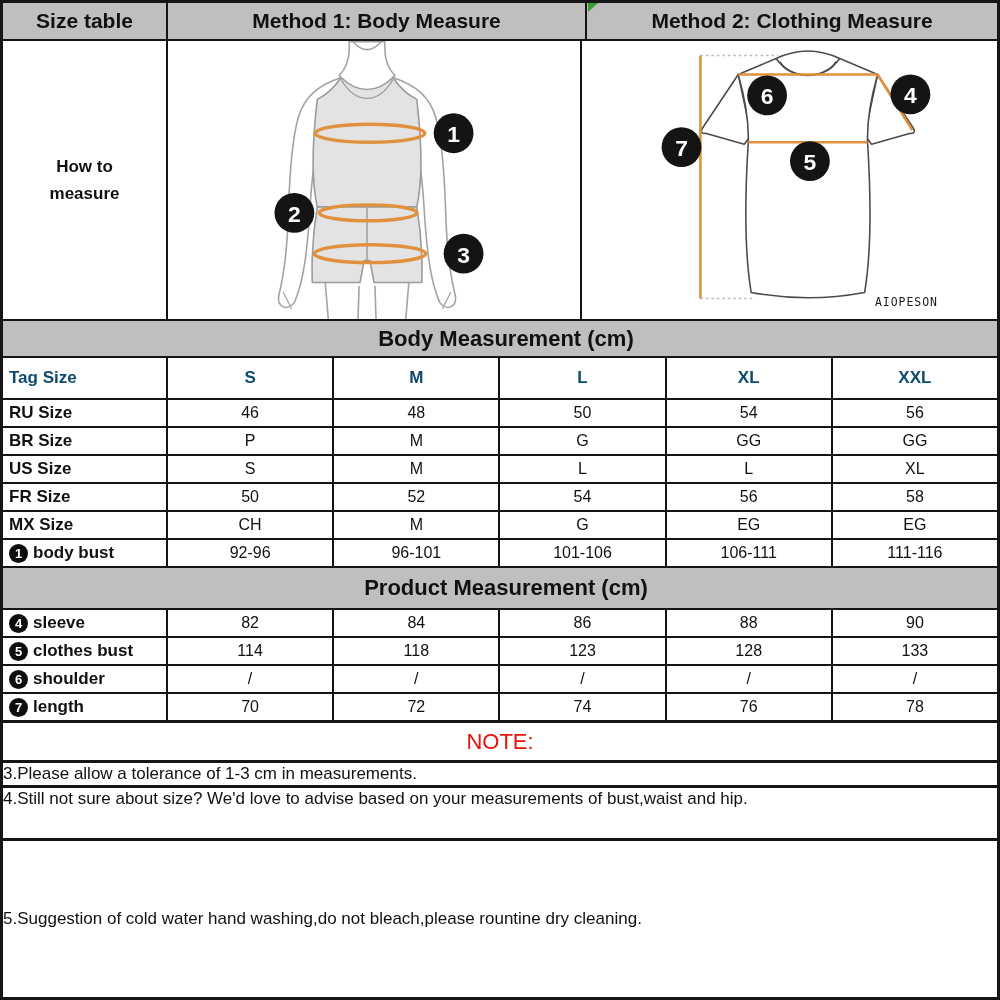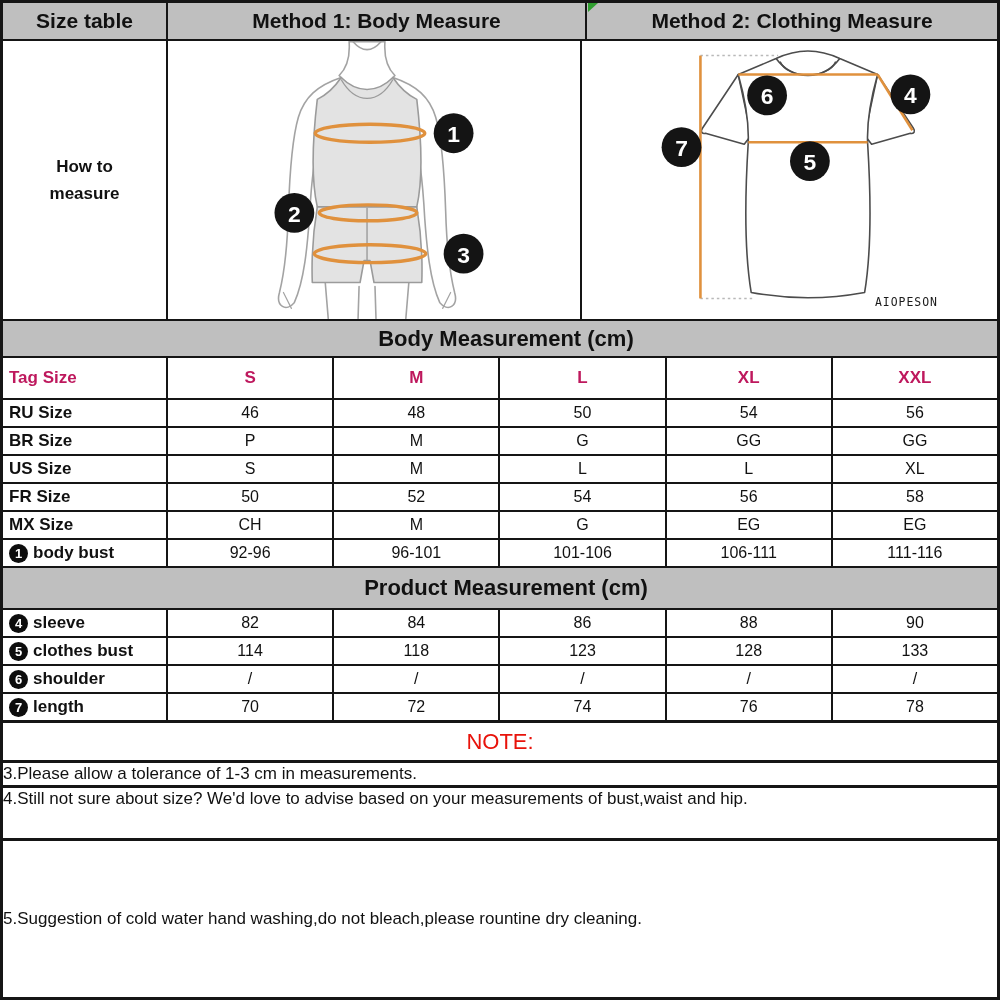--- a/index.html
+++ b/index.html
@@ -27,21 +27,21 @@
   .illus-cell svg { width:100%; height:100%; display:block; }
 
   
   .band { height:37px; background:#bfbfbf; border-top:2px solid #151515;
           display:flex; align-items:center; justify-content:center;
           font-weight:bold; font-size:22px; box-sizing:border-box; flex:0 0 auto;padding-left:12px; }
   .band.tall { height:42px; }
 
   
   .trow { grid-template-columns:163px repeat(5,1fr); height:28px; border-top:2px solid #151515; font-size:16px; }
-  .trow.head { height:42px; font-weight:bold; color:#be185d; font-size:17px; }
+  .trow.head { height:42px; font-weight:bold; color:#0c4a6e; font-size:17px; }
   .label-cell { justify-content:flex-start; padding-left:6px; font-weight:bold; font-size:17px; }
   .disc { width:19px; height:19px; min-width:19px; border-radius:50%; background:#0d0d0d; color:#fff;
           display:inline-flex; align-items:center; justify-content:center;
           font-size:13px; font-weight:bold; margin-right:5px; }
 
   
   .note-title { height:40px; border-top:3px solid #151515; display:flex; align-items:center;
                 justify-content:center; color:#e8130b; font-size:22px; box-sizing:border-box; flex:0 0 auto; }
   .note-row { height:25px; border-top:3px solid #151515; display:flex; align-items:center;
               font-size:17px; box-sizing:border-box; flex:0 0 auto; }

